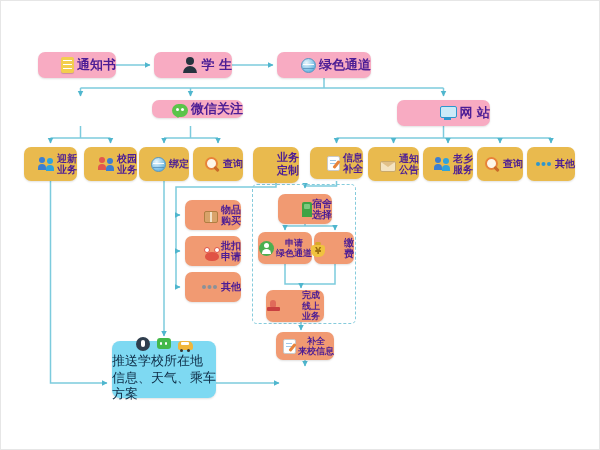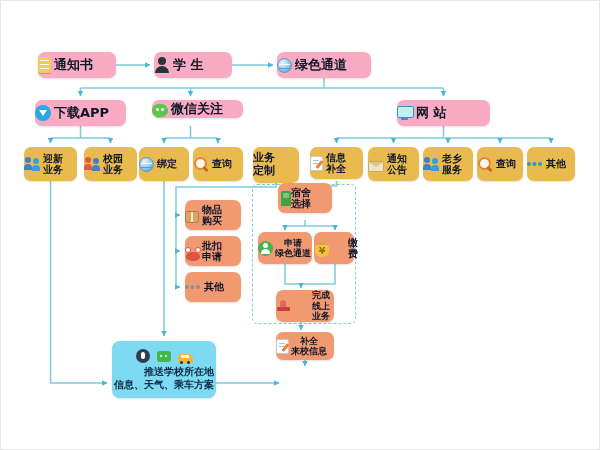--- a/index.html
+++ b/index.html
@@ -1,31 +1,31 @@
 <!DOCTYPE html>
 <html><head>
 <meta charset="utf-8">
 <style>
   *{box-sizing:border-box;margin:0;padding:0}
   html,body{width:600px;height:450px}
   body{background:#fff;font-family:"DejaVu Sans",sans-serif;position:relative;overflow:hidden}
   .stage{position:absolute;inset:0;box-shadow:inset 0 0 0 1px #e6e6e6}
   svg.wires{position:absolute;left:0;top:0}
-  .node{position:absolute;display:flex;align-items:center;justify-content:flex-start;gap:3px;border-radius:7px;color:#0f172a;font-weight:700;box-shadow:0 1px 2px rgba(0,0,0,.12)}
+  .node{position:absolute;display:flex;align-items:center;justify-content:flex-end;gap:3px;border-radius:7px;color:#4c1d95;font-weight:700;box-shadow:0 1px 2px rgba(0,0,0,.12)}
   .pink{background:#F8ABC2}
   .yellow{background:#E9BA4E}
   .orange{background:#F19A72}
   .big{font-size:13px}
   .small{font-size:10px}
   .tiny{font-size:9px}
   .lbl{white-space:pre-line;text-align:center;line-height:1.15}
   .dashed{position:absolute;border:1.5px dashed #85CBDC;border-radius:5px}
   .bluebox{position:absolute;background:#7ED9F2;border-radius:8px;display:flex;flex-direction:column;align-items:center;justify-content:center;gap:3px;box-shadow:0 1px 2px rgba(0,0,0,.12)}
   .icrow{display:flex;gap:7px;align-items:center}
-  .bluetext{font-size:10px;font-weight:700;color:#0D2B45;text-align:right;white-space:pre-line;line-height:1.3}
+  .bluetext{font-size:13px;font-weight:400;color:#0D2B45;text-align:left;white-space:pre-line;line-height:1.3}
 
   
   .ic{position:relative;display:block;flex:none;width:16px;height:16px}
   .ic::before,.ic::after{content:"";position:absolute}
 
   .ic-doc{width:13px;height:16px;background:#F3CE4E;border-radius:2px;box-shadow:0 1px 1px rgba(0,0,0,.18)}
   .ic-doc::after{left:2px;right:2px;top:3px;height:9px;background:repeating-linear-gradient(#fff 0 1.5px,transparent 1.5px 4px)}
 
   .ic-student::before{width:8px;height:8px;border-radius:50%;background:#27333F;left:4px;top:0}
   .ic-student::after{width:14px;height:7px;border-radius:7px 7px 0 0;background:#27333F;left:1px;bottom:0}
@@ -159,24 +159,20 @@
   </div>
   <div class="node pink big" style="left:154px;top:52px;width:78px;height:26px">
     <i class="ic ic-student"></i>
     <span class="lbl">学 生</span>
   </div>
   <div class="node pink big" style="left:277px;top:52px;width:94px;height:26px">
     <i class="ic ic-globe"></i>
     <span class="lbl">绿色通道</span>
   </div>
 
-  <div class="node pink big" style="left:35px;top:100px;width:91px;height:26px">
-    <i class="ic ic-app"></i>
-    <span class="lbl">下载APP</span>
-  </div>
   <div class="node pink big" style="left:152px;top:100px;width:91px;height:18px">
     <i class="ic ic-wechat"></i>
     <span class="lbl">微信关注</span>
   </div>
   <div class="node pink big" style="left:397px;top:100px;width:93px;height:26px">
     <i class="ic ic-monitor"></i>
     <span class="lbl">网 站</span>
   </div>
 
   <div class="node yellow small" style="left:24px;top:147px;width:53px;height:34px">
@@ -233,35 +229,35 @@
   <div class="node orange small" style="left:185px;top:236px;width:56px;height:30px">
     <i class="ic ic-crab"></i>
     <span class="lbl">批扣
 申请</span>
   </div>
   <div class="node orange small" style="left:185px;top:272px;width:56px;height:30px">
     <i class="ic ic-dots gray"></i>
     <span class="lbl">其他</span>
   </div>
 
-  <div class="node orange small" style="left:278px;top:183px;width:54px;height:30px">
+  <div class="node orange small" style="left:278px;top:194px;width:54px;height:30px">
     <i class="ic ic-door"></i>
     <span class="lbl">宿舍
 选择</span>
   </div>
   <div class="node orange tiny" style="left:258px;top:232px;width:54px;height:32px;gap:2px">
     <i class="ic ic-green"></i>
     <span class="lbl">申请
 绿色通道</span>
   </div>
   <div class="node orange small" style="left:314px;top:232px;width:40px;height:32px;gap:20px">
     <i class="ic ic-money"></i>
     <span class="lbl">缴费</span>
   </div>
-  <div class="node orange tiny" style="left:276px;top:290px;width:58px;height:32px;gap:16px">
+  <div class="node orange tiny" style="left:266px;top:290px;width:58px;height:32px;gap:16px">
     <i class="ic ic-stamp"></i>
     <span class="lbl">完成
 线上业务</span>
   </div>
 
   <div class="node orange tiny" style="left:276px;top:332px;width:58px;height:28px;gap:2px">
     <i class="ic ic-form"></i>
     <span class="lbl">补全
 来校信息</span>
   </div>

